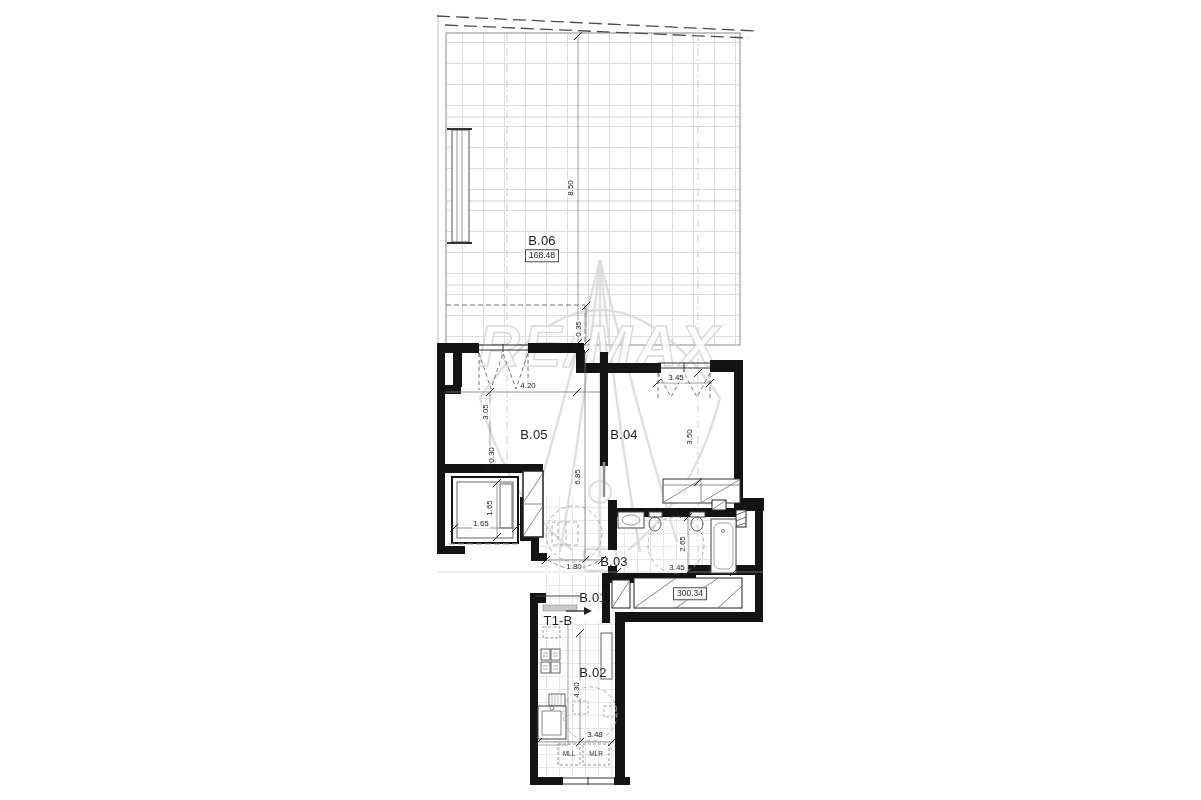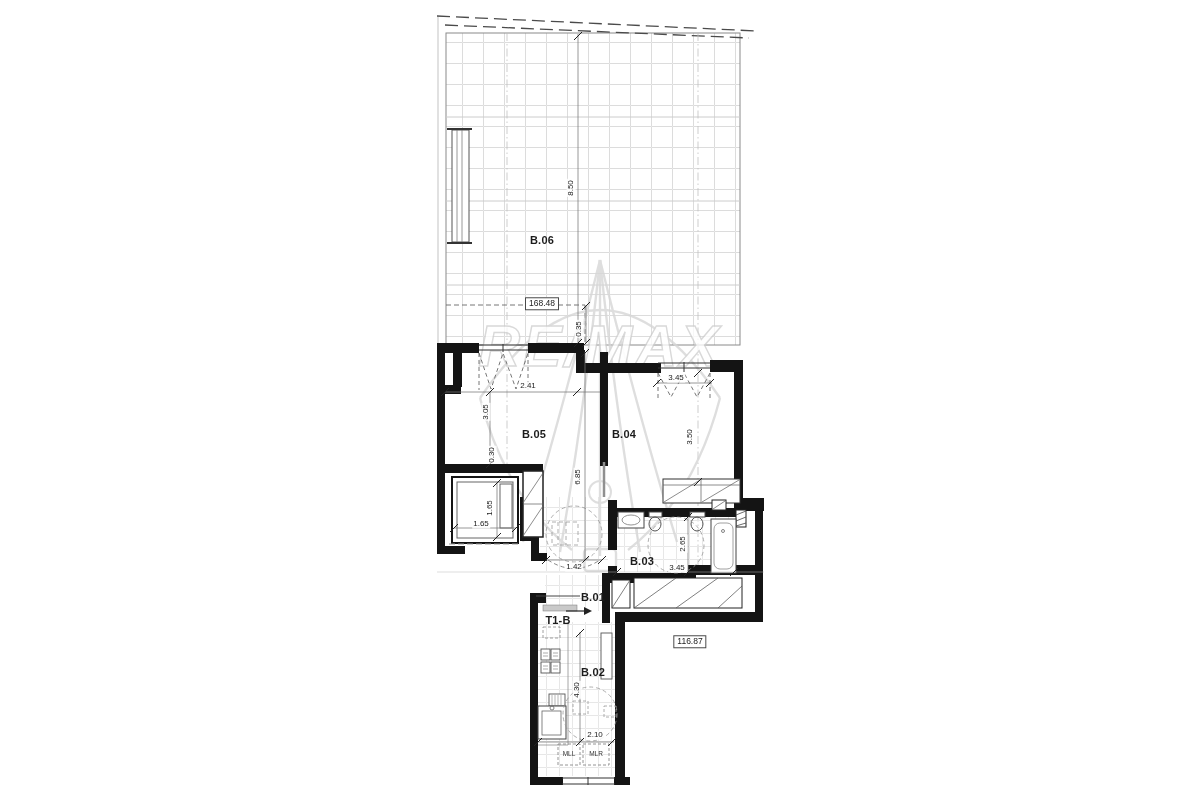--- a/index.html
+++ b/index.html
@@ -1,20 +1,20 @@
 <!DOCTYPE html>
 <html><head>
 <meta charset="utf-8">
 <style>
   html,body{margin:0;padding:0;background:#fff;}
   body{width:1201px;height:800px;font-family:"Liberation Sans",sans-serif;}
   .plan{position:relative;width:1201px;height:800px;overflow:hidden;background:#fff;}
   .plan svg{position:absolute;left:0;top:0;}
-  .lbl{position:absolute;transform:translate(-50%,-50%);font-size:11px;font-weight:700;color:#1c1c1c;white-space:nowrap;letter-spacing:.2px;}
-  .tag{position:absolute;transform:translate(-50%,-50%);font-size:8.5px;color:#222;border:1px solid #4a4a4a;background:#fff;padding:0 3px;line-height:1.35;white-space:nowrap;margin-top:48px;}
+  .lbl{position:absolute;transform:translate(-50%,-50%);font-size:13px;font-weight:400;color:#1c1c1c;white-space:nowrap;letter-spacing:.2px;}
+  .tag{position:absolute;transform:translate(-50%,-50%);font-size:8.5px;color:#222;border:1px solid #4a4a4a;background:#fff;padding:0 3px;line-height:1.35;white-space:nowrap;}
   .dim{position:absolute;transform:translate(-50%,-50%);font-size:8px;color:#222;background:rgba(255,255,255,.85);padding:0 1px;line-height:1.1;white-space:nowrap;}
   .dim.rot{transform:translate(-50%,-50%) rotate(-90deg);}
   .app{position:absolute;transform:translate(-50%,-50%);font-size:6.5px;color:#333;background:transparent;white-space:nowrap;}
 </style>
 </head>
 <body>
 
 <div class="plan">
 <svg width="1201" height="800" viewBox="0 0 1201 800">
   <defs>
@@ -201,37 +201,37 @@
     <path d="M497 483V537"></path>
     <path d="M454 528H516"></path>
   </g>
   <path stroke="#222" stroke-width="1" fill="none" d="M574 40l8 -8 M574 347l8 -8 M582 310l8 -8 M582 347l8 -8 M441 396l8 -8 M573 396l8 -8 M486 396l8 -8 M486 468l8 -8 M653 387l8 -8 M706 387l8 -8 M694 377l8 -8 M694 486l8 -8 M581 357l8 -8 M581 564l8 -8 M542 564l8 -8 M598 564l8 -8 M684 521l8 -8 M684 576l8 -8 M613 576l8 -8 M730 576l8 -8 M576 637l8 -8 M576 746l8 -8 M534 746l8 -8 M608 746l8 -8 M493 487l8 -8 M493 541l8 -8 M450 532l8 -8 M512 532l8 -8"></path>
 </svg>
 
   <div class="lbl" style="left:542px;top:240px">B.06</div>
   <div class="tag" style="left:542px;top:256px">168.48</div>
   <div class="lbl" style="left:534px;top:434px">B.05</div>
   <div class="lbl" style="left:624px;top:434px">B.04</div>
-  <div class="lbl" style="left:642px;top:561px">B.03</div>
+  <div class="lbl" style="left:614px;top:561px">B.03</div>
   <div class="lbl" style="left:593px;top:597px">B.01</div>
   <div class="lbl" style="left:593px;top:672px">B.02</div>
   <div class="lbl" style="left:558px;top:620px">T1-B</div>
-  <div class="tag" style="left:690px;top:594px">116.87</div>
+  <div class="tag" style="left:690px;top:594px">300.34</div>
 
   <div class="dim rot" style="left:571px;top:188px">8.50</div>
   <div class="dim rot" style="left:579px;top:329px">0.35</div>
-  <div class="dim" style="left:528px;top:386px">2.41</div>
+  <div class="dim" style="left:528px;top:386px">4.20</div>
   <div class="dim" style="left:676px;top:378px">3.45</div>
   <div class="dim rot" style="left:486px;top:412px">3.05</div>
   <div class="dim rot" style="left:492px;top:455px">0.30</div>
   <div class="dim rot" style="left:690px;top:437px">3.50</div>
   <div class="dim rot" style="left:578px;top:477px">6.85</div>
   <div class="dim rot" style="left:490px;top:508px">1.65</div>
   <div class="dim" style="left:481px;top:524px">1.65</div>
-  <div class="dim" style="left:574px;top:567px">1.42</div>
+  <div class="dim" style="left:574px;top:567px">1.80</div>
   <div class="dim rot" style="left:683px;top:544px">2.65</div>
   <div class="dim" style="left:677px;top:568px">3.45</div>
   <div class="dim rot" style="left:577px;top:690px">4.30</div>
-  <div class="dim" style="left:595px;top:735px">2.10</div>
+  <div class="dim" style="left:595px;top:735px">3.48</div>
 
   <div class="app" style="left:569px;top:753px">MLL</div>
   <div class="app" style="left:596px;top:753px">MLR</div>
 </div>
 
 </body></html>

